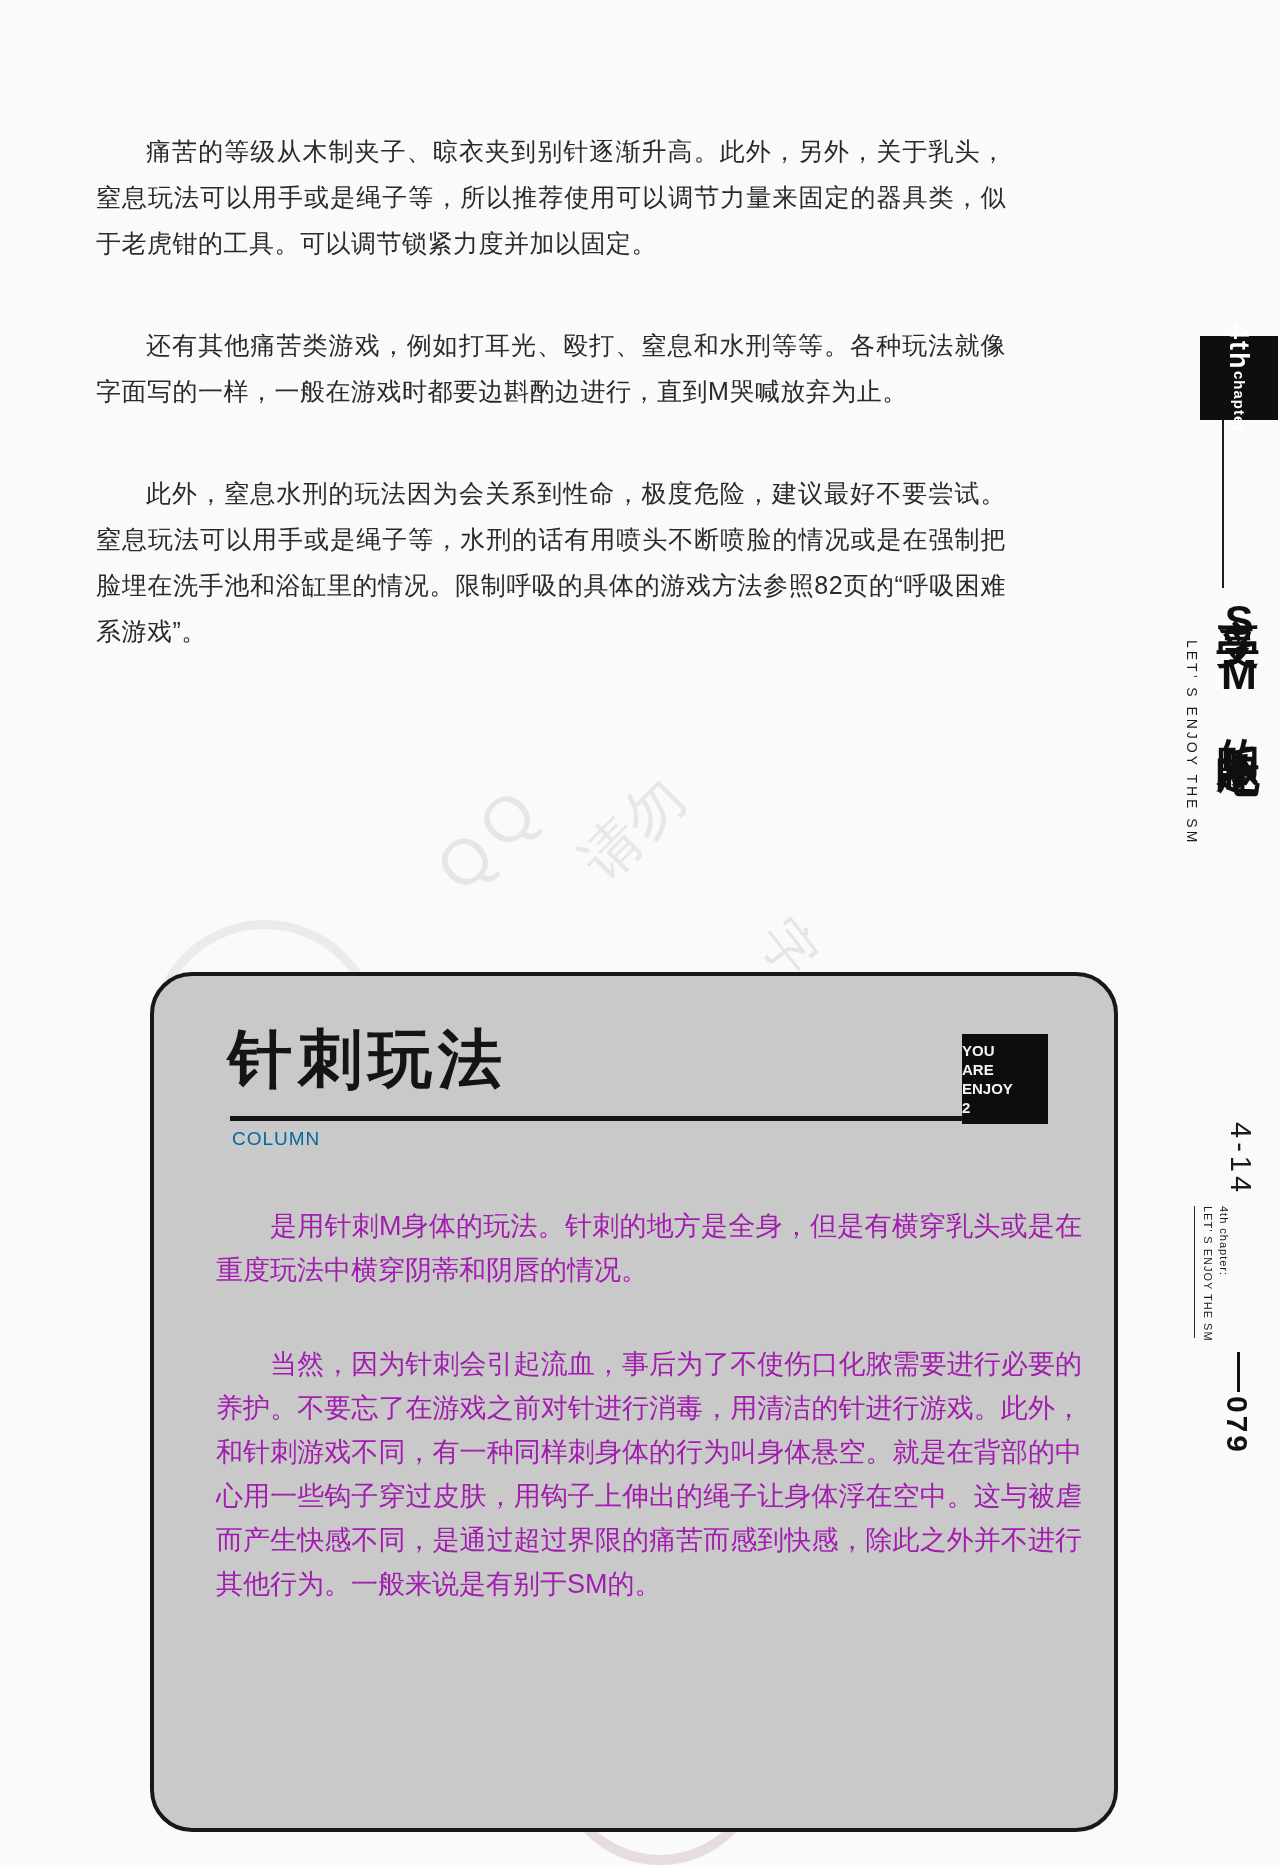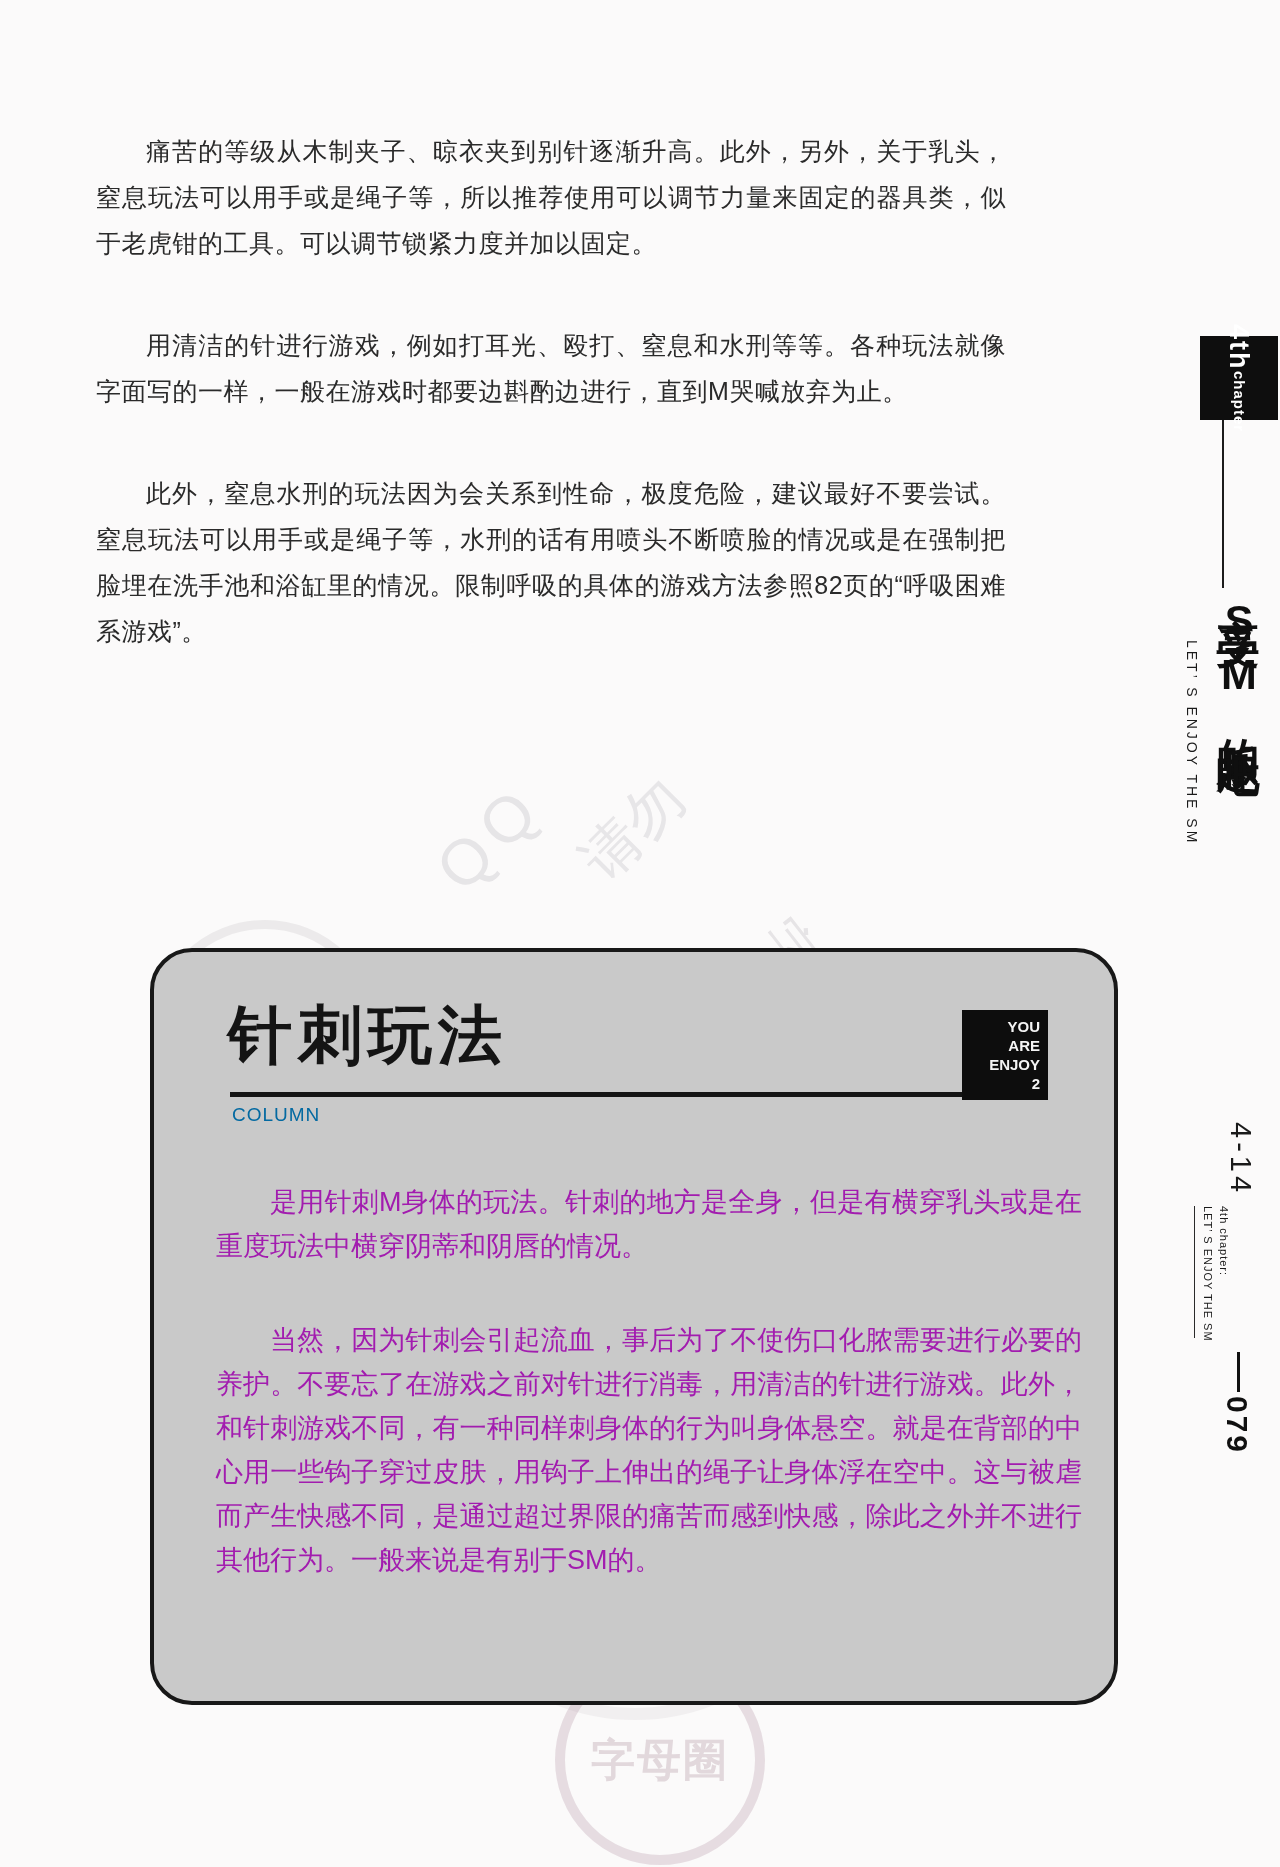--- a/index.html
+++ b/index.html
@@ -31,23 +31,23 @@
   .main-text p {
     text-indent: 2em;
     margin-bottom: 56px;
     letter-spacing: 0.5px;
   }
 
   
   .column-box {
     position: absolute;
     left: 150px;
-    top: 948px;
+    top: 972px;
     width: 968px;
-    height: 757px;
+    height: 860px;
     background: #c9c9c9;
     border: 4px solid #181818;
     border-radius: 42px;
     padding-left: 7px;
   }
   .column-title {
     position: absolute;
     left: 74px;
     top: 40px;
     font-size: 64px;
@@ -76,21 +76,21 @@
     position: absolute;
     right: 66px;
     top: 58px;
     width: 86px;
     height: 90px;
     background: #0d0d0d;
     color: #f4f4f4;
     display: flex;
     flex-direction: column;
     justify-content: center;
-    align-items: flex-end;
+    align-items: flex-start;
     padding-right: 8px;
     font-size: 15px;
     font-weight: bold;
     line-height: 19px;
   }
   .column-body {
     position: absolute;
     left: 62px;
     top: 228px;
     width: 866px;
@@ -220,21 +220,21 @@
   <div class="wm wm-digits">321</div>
   <div class="wm wm-qing2">请勿</div>
   <div class="wm wm-gear-big"></div>
   <div class="wm wm-gear-inner"></div>
   <div class="wm wm-gear-bottom">
       <span>字母圈</span>
     </div>
 
   <div class="main-text">
     <p>痛苦的等级从木制夹子、晾衣夹到别针逐渐升高。此外，另外，关于乳头，窒息玩法可以用手或是绳子等，所以推荐使用可以调节力量来固定的器具类，似于老虎钳的工具。可以调节锁紧力度并加以固定。</p>
-    <p>用清洁的针进行游戏，例如打耳光、殴打、窒息和水刑等等。各种玩法就像字面写的一样，一般在游戏时都要边斟酌边进行，直到M哭喊放弃为止。</p>
+    <p>还有其他痛苦类游戏，例如打耳光、殴打、窒息和水刑等等。各种玩法就像字面写的一样，一般在游戏时都要边斟酌边进行，直到M哭喊放弃为止。</p>
     <p>此外，窒息水刑的玩法因为会关系到性命，极度危险，建议最好不要尝试。窒息玩法可以用手或是绳子等，水刑的话有用喷头不断喷脸的情况或是在强制把脸埋在洗手池和浴缸里的情况。限制呼吸的具体的游戏方法参照82页的“呼吸困难系游戏”。</p>
   </div>
 
   <section class="column-box">
     <h1 class="column-title">针刺玩法</h1>
     <div class="column-rule"></div>
     <div class="column-label">COLUMN</div>
     <div class="series-badge">
       <div>YOU</div>
       <div>ARE</div>

